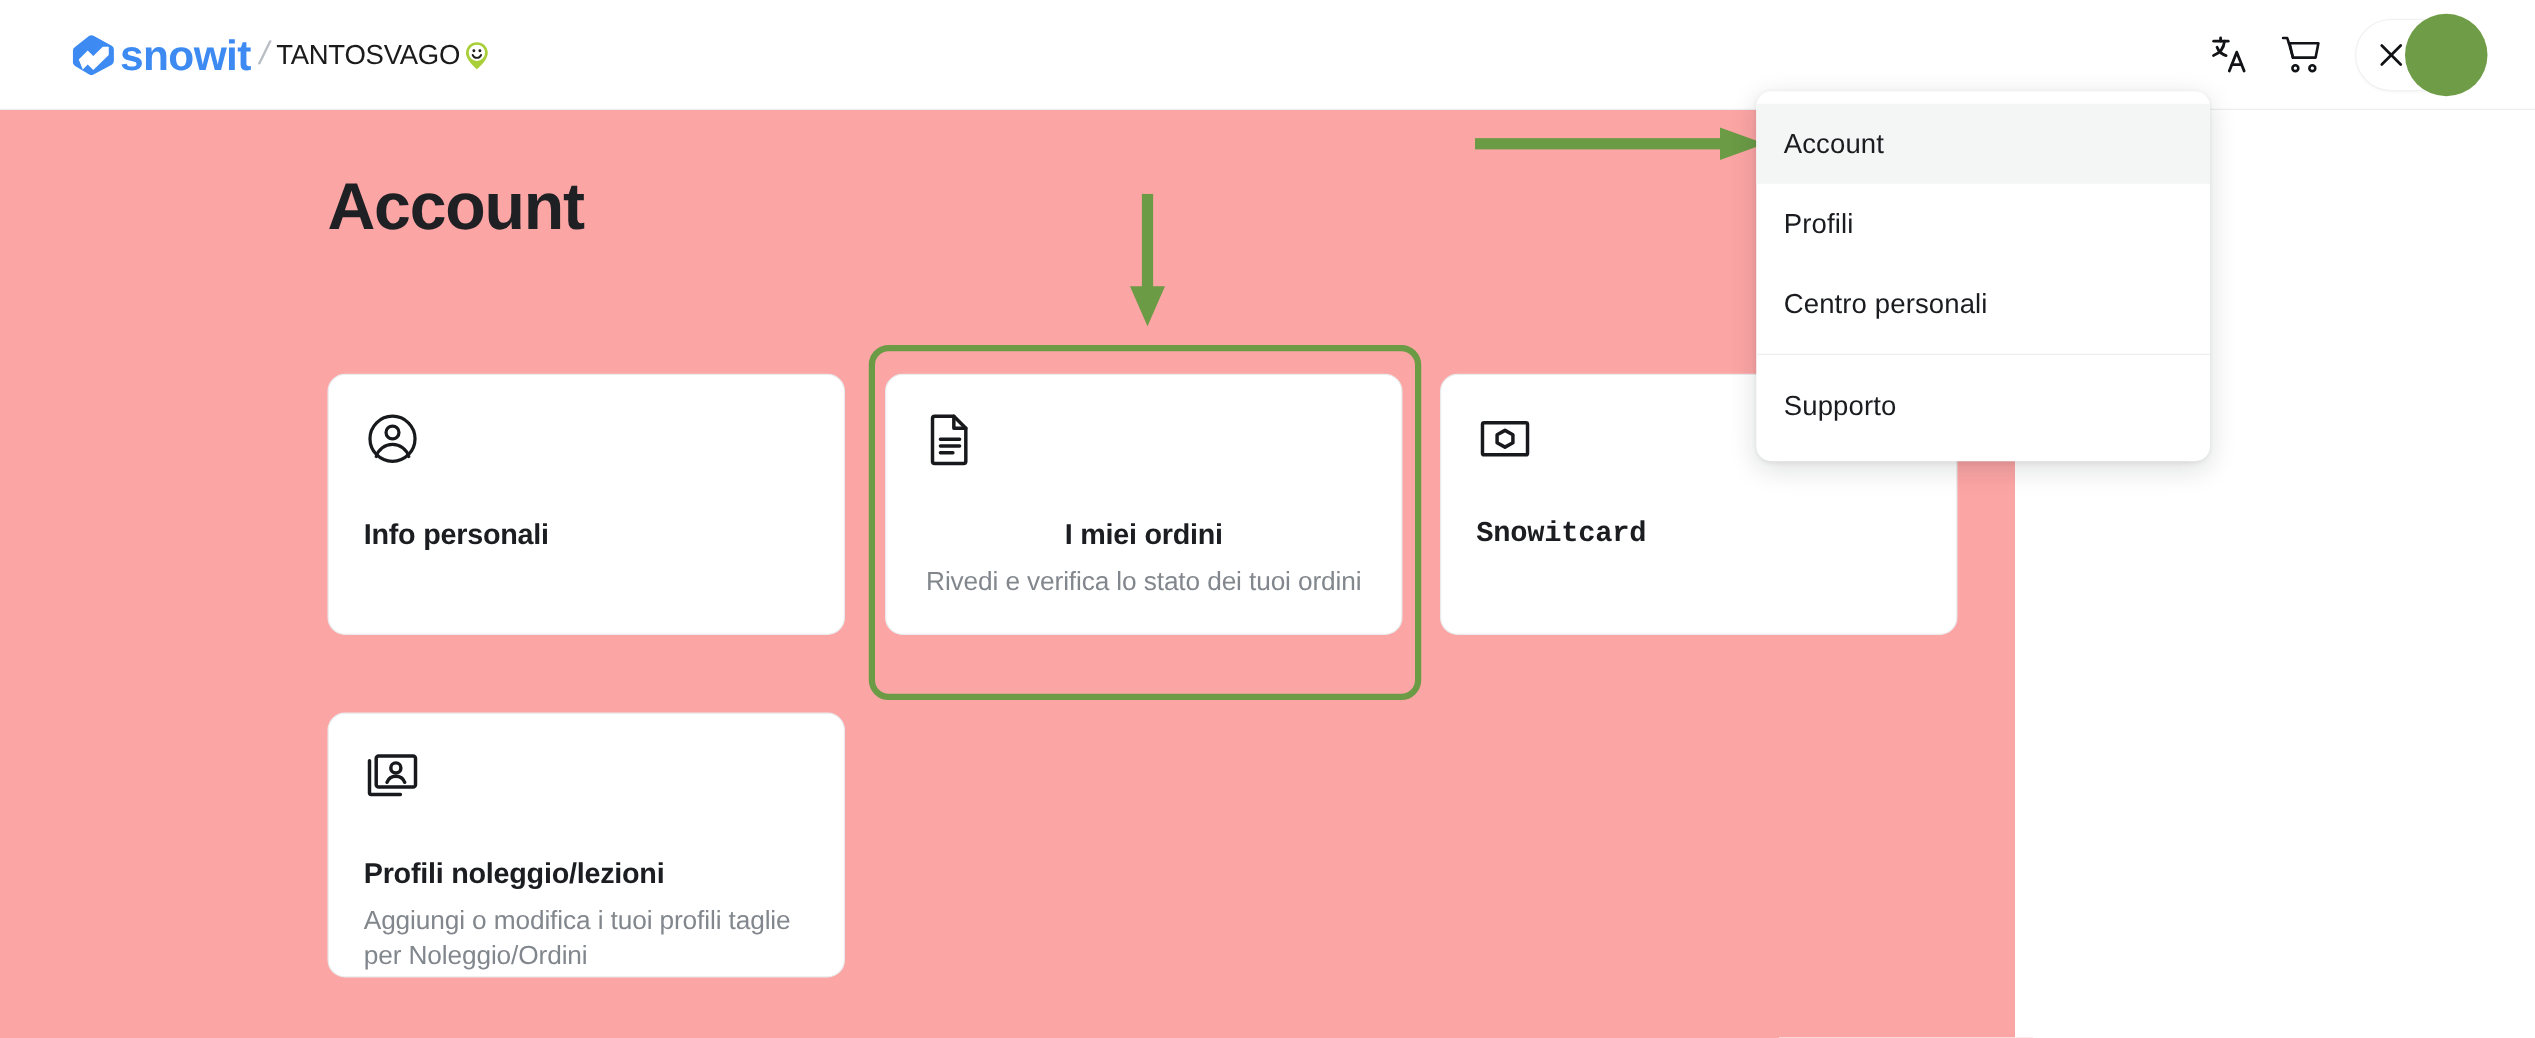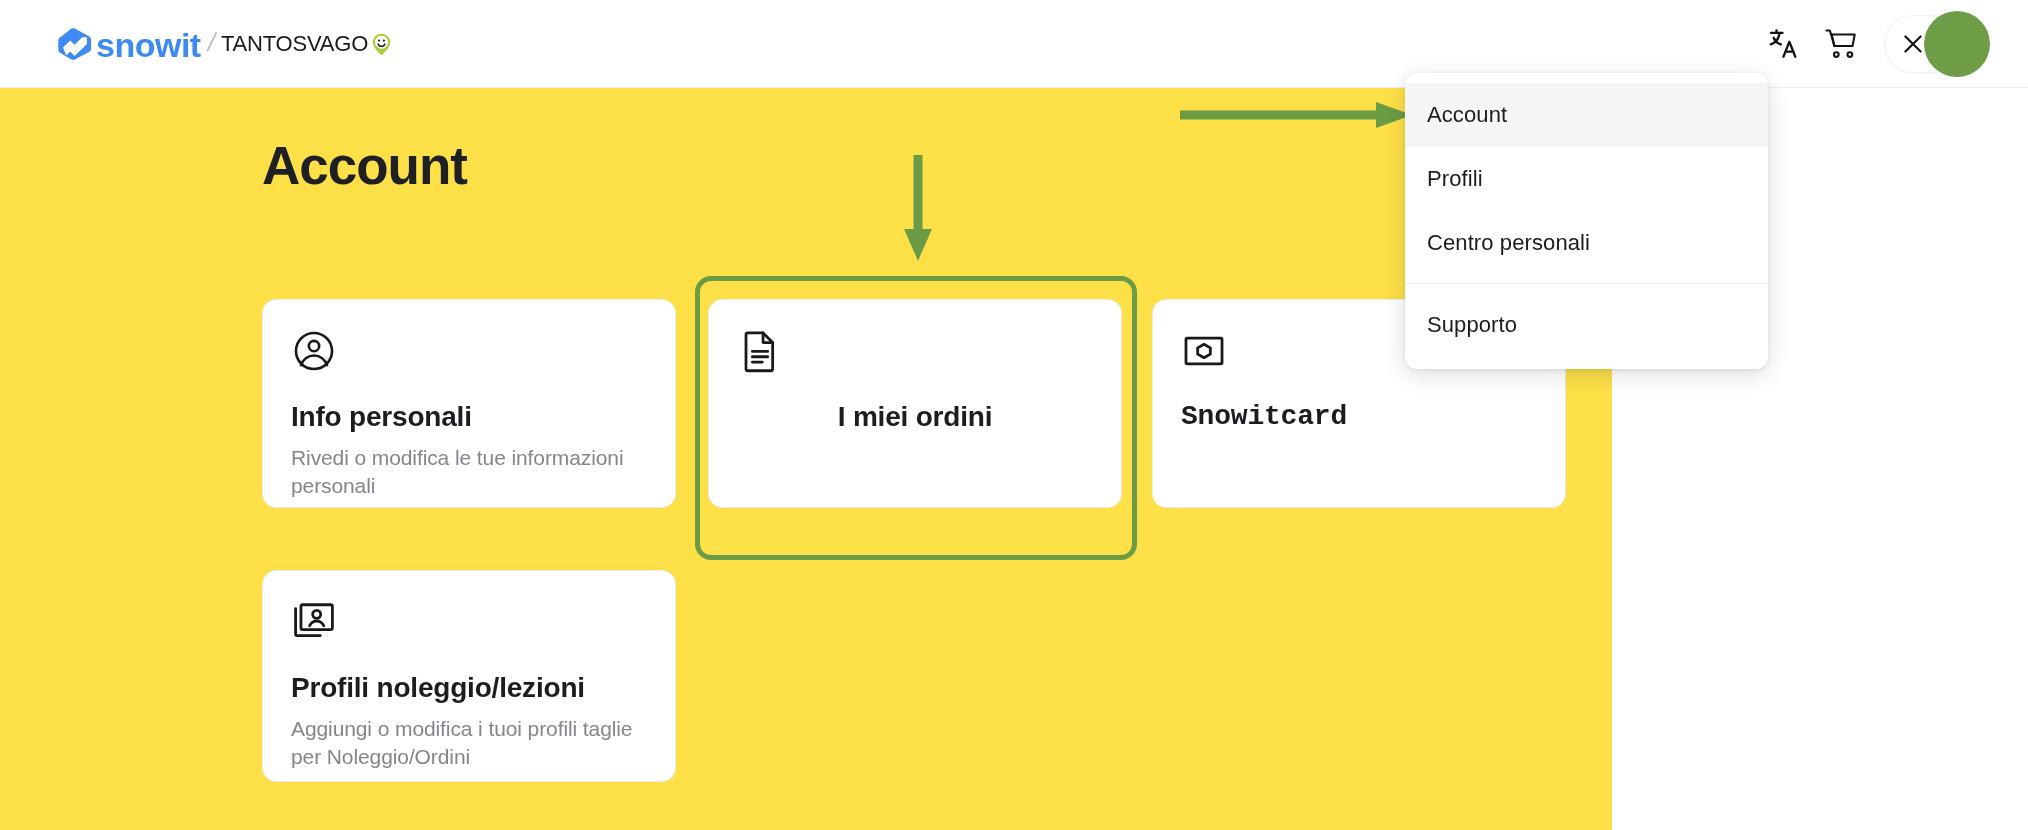--- a/index.html
+++ b/index.html
@@ -2,21 +2,21 @@
 <html><head>
 <meta charset="utf-8">
 <style>
   * { box-sizing: border-box; margin: 0; padding: 0; }
   html, body {
     width: 2028px; height: 830px;
     background: #ffffff;
     font-family: "Liberation Sans", sans-serif;
     overflow: hidden;
   }
-  #root { position: relative; width: 1612px; height: 830px; background: #fde047; }
+  #root { position: relative; width: 1612px; height: 830px; background: #fca5a5; }
 
   
   .header {
     position: absolute; top: 0; left: 0;
     width: 2028px; height: 88px;
     background: #ffffff;
     border-bottom: 1px solid #eceef0;
     z-index: 5;
   }
   .logo-wrap {
@@ -91,22 +91,22 @@
 
   .card {
     position: absolute;
     background: #ffffff;
     border: 1px solid #e9ebec;
     border-radius: 14px;
     padding: 28px 28px 24px 28px;
   }
   .card-icon { width: 46px; height: 46px; color: #17191c; display: block; }
   .card-title {
-    margin-top: 27px;
-    font-size: 28px; font-weight: 700; color: #1b1d21; letter-spacing: -0.2px;
+    margin-top: 40px;
+    font-size: 23px; font-weight: 700; color: #1b1d21; letter-spacing: -0.2px;
   }
   .card-desc {
     margin-top: 11px;
     font-size: 21px; line-height: 1.32; color: #82878d; letter-spacing: -0.1px;
   }
 
   .highlight-box {
     position: absolute;
     border: 5px solid #6b9b45;
     border-radius: 16px;
@@ -190,32 +190,32 @@
 
   <div class="page-title">Account</div>
 
   <div class="card" style="left:262px; top:299px; width:414px; height:209px;">
     <svg class="card-icon" viewBox="0 0 24 24" fill="none" stroke="#17191c" stroke-width="1.35" stroke-linecap="round" stroke-linejoin="round">
       <circle cx="12" cy="12" r="9.4"></circle>
       <circle cx="12" cy="9.4" r="2.7"></circle>
       <path d="M5.2 19.4 a7.1 7.1 0 0 1 13.6 0"></path>
     </svg>
     <div class="card-title">Info personali</div>
-    <div class="card-desc">Rivedi o modifica le tue informazioni personali</div>
   </div>
 
   <div class="highlight-box" style="left:695px; top:276px; width:442px; height:284px;"></div>
 
   <div class="card" style="left:708px; top:299px; width:414px; height:209px; z-index:4;text-align:center;">
     <svg class="card-icon" viewBox="0 0 24 24" fill="none" stroke="#17191c" stroke-width="1.45" stroke-linecap="round" stroke-linejoin="round">
       <path d="M5.6 2.6 h8.0 l5.0 5.0 v13.8 a0.9 0.9 0 0 1 -0.9 0.9 H5.6 a0.9 0.9 0 0 1 -0.9 -0.9 V3.5 a0.9 0.9 0 0 1 0.9 -0.9 z"></path>
       <path d="M13.6 2.6 v5.0 h5.0"></path>
       <path d="M8.0 12.2 h8.0 M8.0 15.0 h8.0 M8.0 17.8 h5.2"></path>
     </svg>
     <div class="card-title">I miei ordini</div>
+    <div class="card-desc">Rivedi e verifica lo stato dei tuoi ordini</div>
   </div>
 
   <div class="card" style="left:1152px; top:299px; width:414px; height:209px;font-family:Liberation Mono, monospace;">
     <svg class="card-icon" viewBox="0 0 24 24" fill="none" stroke="#17191c" stroke-width="1.45" stroke-linecap="round" stroke-linejoin="round">
       <rect x="2.6" y="5.3" width="18.8" height="13.4" rx="0.7"></rect>
       <path d="M12 8.5 l3.3 1.85 v3.3 L12 15.5 l-3.3 -1.85 v-3.3 z"></path>
     </svg>
     <div class="card-title">Snowitcard</div>
   </div>
 

